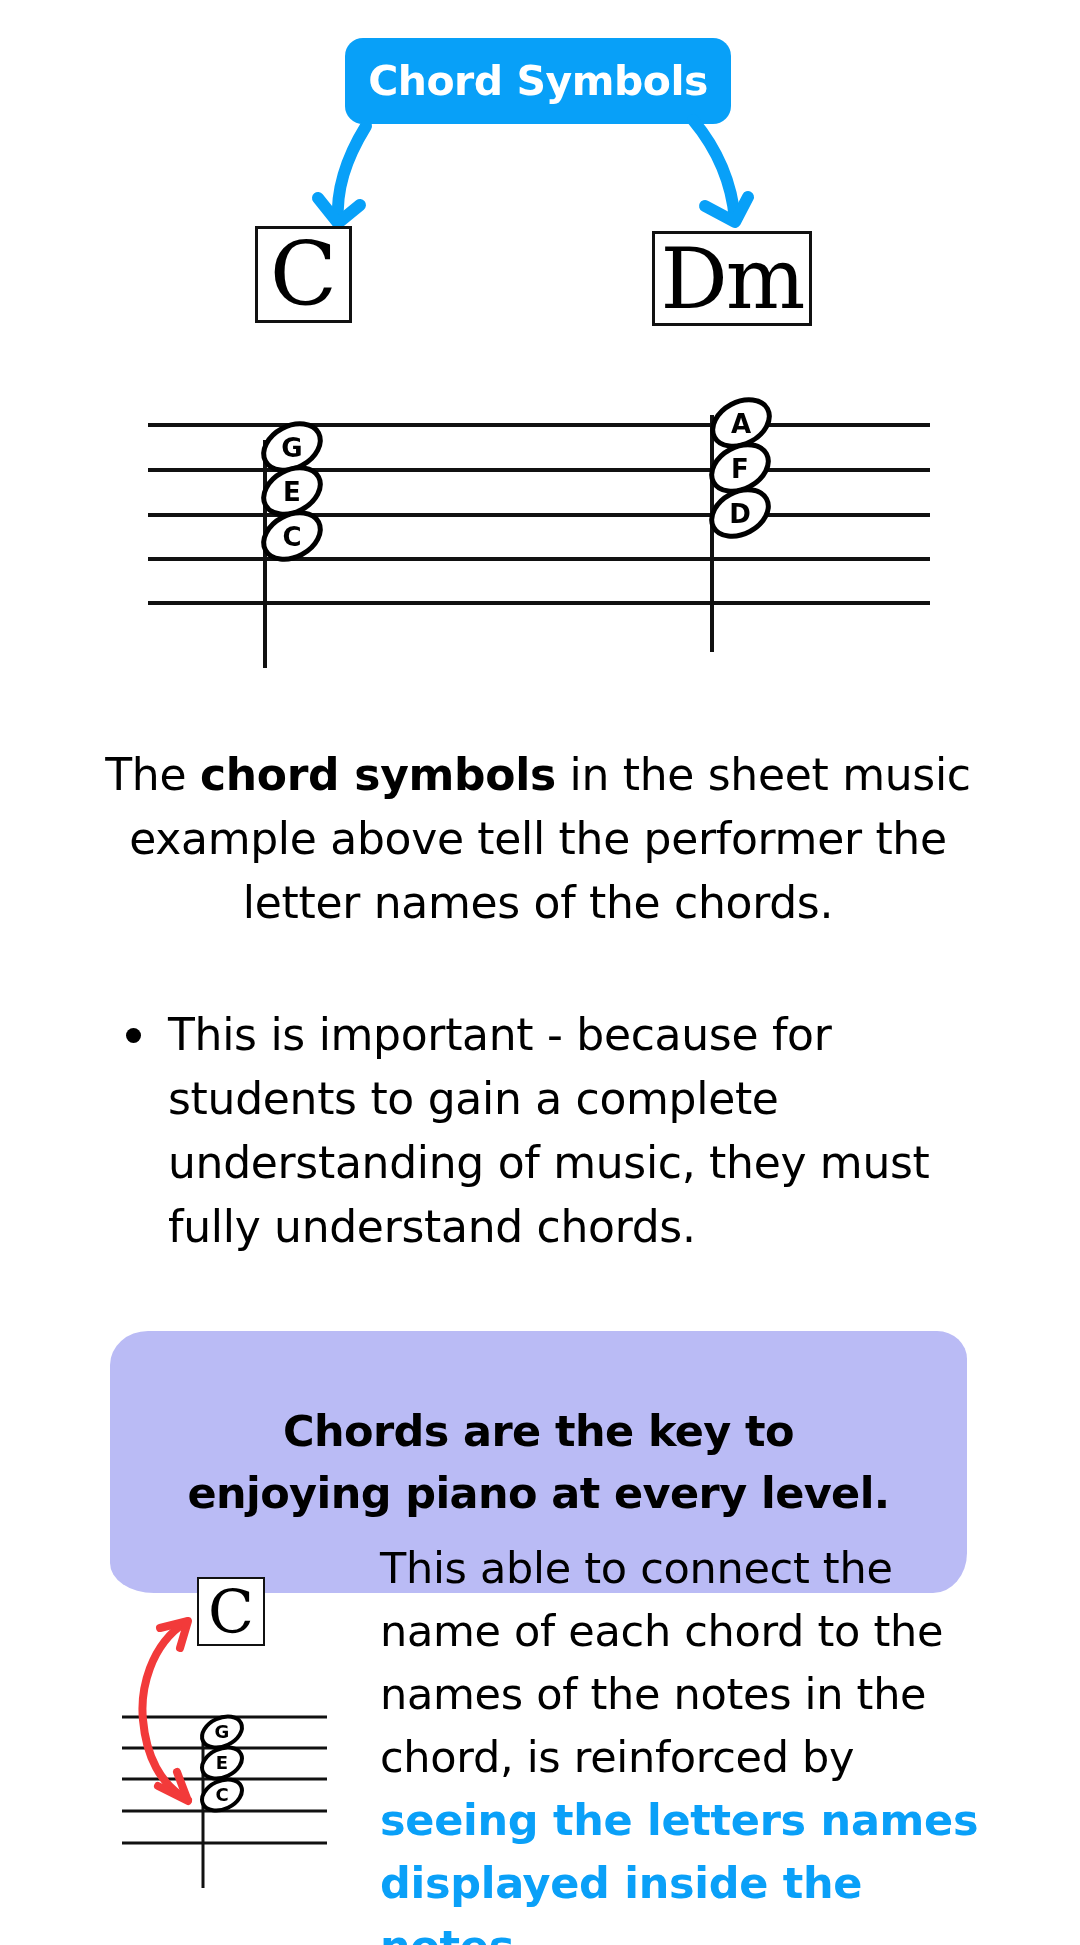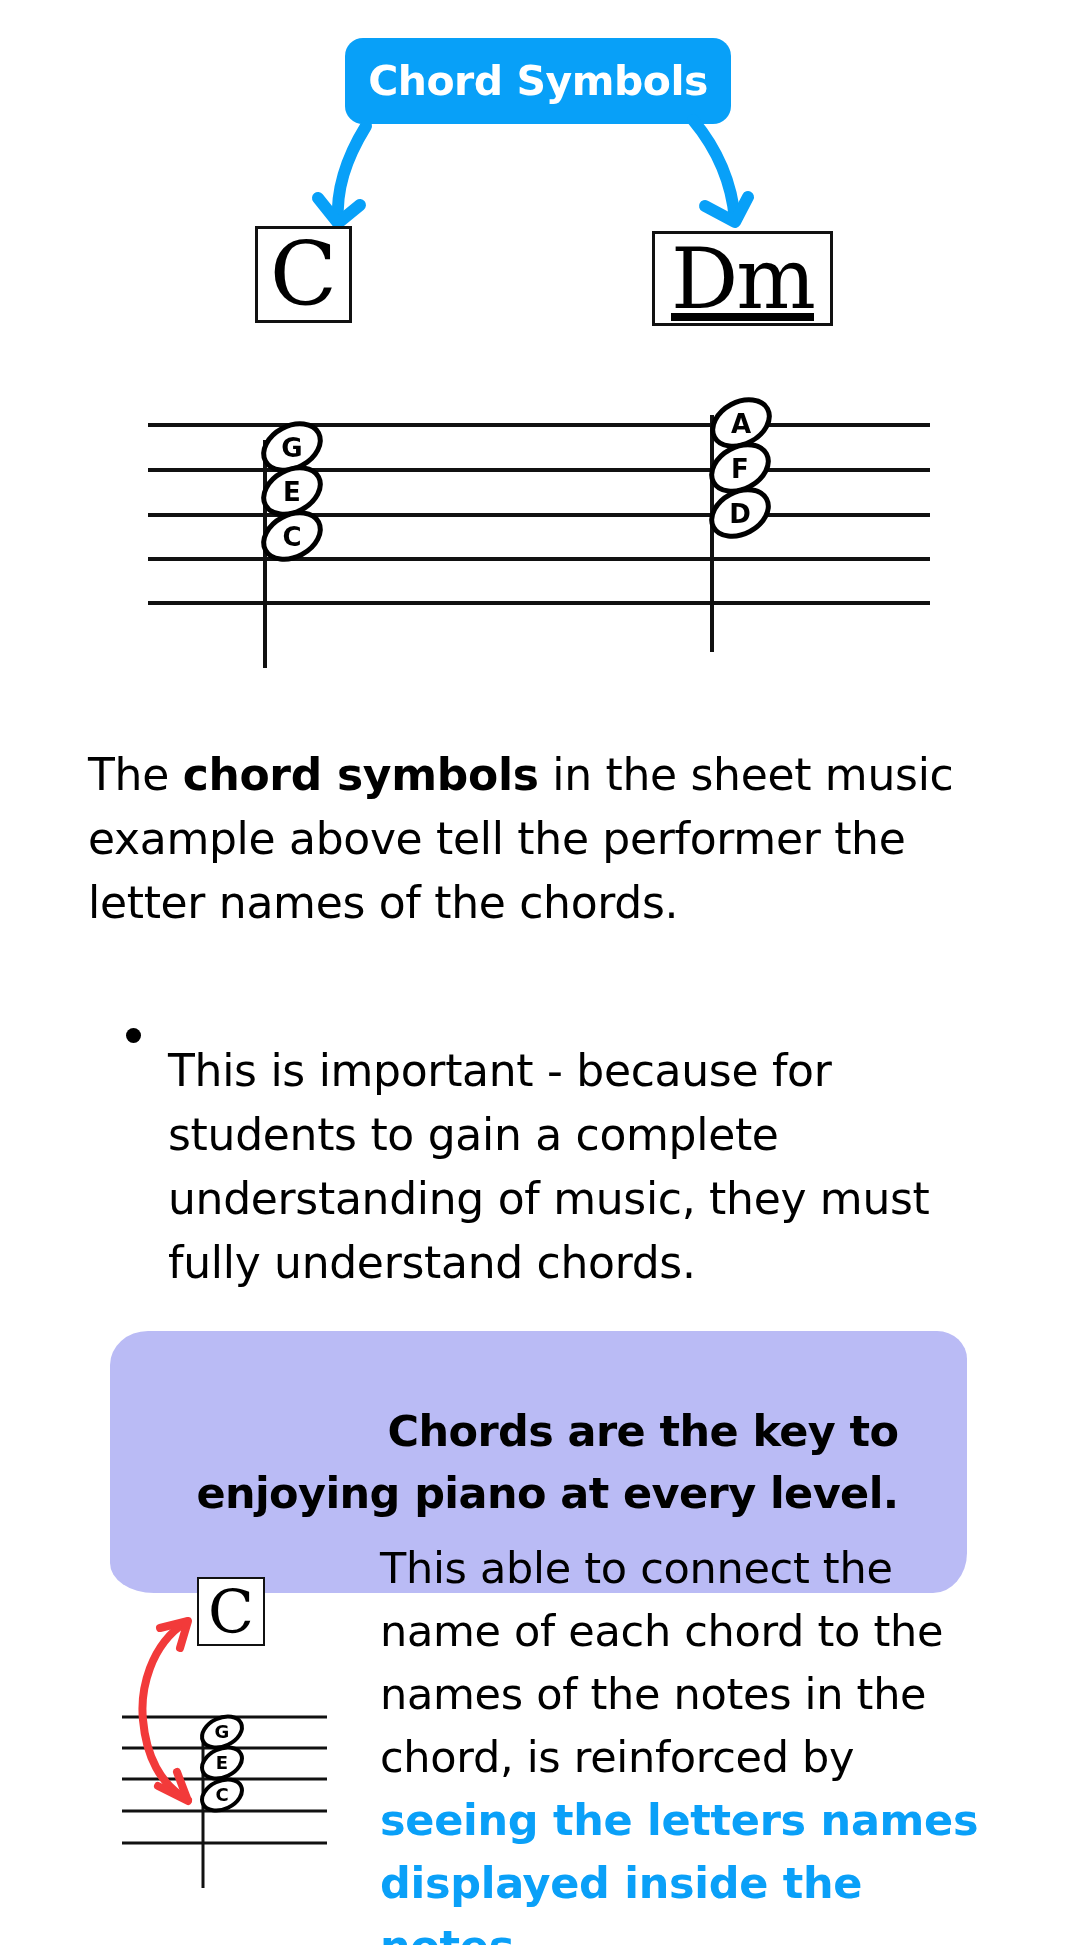--- a/index.html
+++ b/index.html
@@ -9,29 +9,29 @@
   svg.layer { position:absolute; left:0; top:0; }
   .label-pill { position:absolute; left:345px; top:38px; width:386px; height:86px;
                 background:#08a0f8; border-radius:18px; color:#fff;
                 font-family:"DejaVu Sans", sans-serif; font-weight:bold; font-size:41px;
                 letter-spacing:-0.5px; display:flex; align-items:center; justify-content:center; }
   .chord-box { position:absolute; border:3px solid #111; box-sizing:border-box; background:#fff;
                font-family:"DejaVu Serif", "Liberation Serif", serif; color:#000;
                display:flex; align-items:center; justify-content:center; line-height:1; }
   .note-letter { font-family:"DejaVu Sans", sans-serif; font-weight:bold; }
   .para { position:absolute; left:88px; width:900px; font-size:44px; line-height:64px;
-          letter-spacing:-0.3px; }
+          letter-spacing:-0.3px;text-align:center; }
   .para b { font-weight:bold; }
   .bullet-dot { position:absolute; left:126px; top:1028px; width:15px; height:15px;
                 border-radius:50%; background:#000; }
   .bullet-text { position:absolute; left:168px; top:1003px; width:820px; font-size:44px;
-                 line-height:64px; letter-spacing:-0.3px;margin-top:36px; }
+                 line-height:64px; letter-spacing:-0.3px; }
   .callout { position:absolute; left:110px; top:1331px; width:857px; height:262px;
              background:#babbf5; border-radius:38px 30px 34px 44px / 34px 28px 40px 30px;
-             display:flex; align-items:center; justify-content:center; text-align:right;
+             display:flex; align-items:center; justify-content:center; text-align:center;
              font-weight:bold; font-size:43px; line-height:62px; letter-spacing:-0.6px; }
   .callout span { display:block; width:720px; }
   .side-text { position:absolute; left:380px; top:1537px; width:620px; font-size:43px;
                line-height:63px; letter-spacing:-0.3px; }
   .side-text .hl { color:#0aa0f8; font-weight:bold; }
 </style>
 </head>
 <body>
 
 <div class="label-pill">
@@ -45,21 +45,21 @@
   </g>
   <g fill="none" stroke="#08a0f8" stroke-width="12" stroke-linecap="round" stroke-linejoin="round">
     <path d="M693 120 C 718 150, 732 185, 735 220"></path>
     <path d="M705 206 L 735 222 L 748 197"></path>
   </g>
 </svg>
 
 <div class="chord-box" style="left:255px; top:226px; width:97px; height:97px; font-size:88px;">
   <span>C</span>
 </div>
-<div class="chord-box" style="left:652px; top:231px; width:181px; height:95px; font-size:84px; letter-spacing:-2px;text-decoration:underline;">
+<div class="chord-box" style="left:652px; top:231px; width:160px; height:95px; font-size:84px; letter-spacing:-2px;">
   <span>Dm</span>
 </div>
 
 <svg class="layer" width="1080" height="700">
   <g stroke="#111" stroke-width="4">
     <line x1="148" y1="425" x2="930" y2="425"></line>
     <line x1="148" y1="470" x2="930" y2="470"></line>
     <line x1="148" y1="515" x2="930" y2="515"></line>
     <line x1="148" y1="559" x2="930" y2="559"></line>
     <line x1="148" y1="603" x2="930" y2="603"></line>

